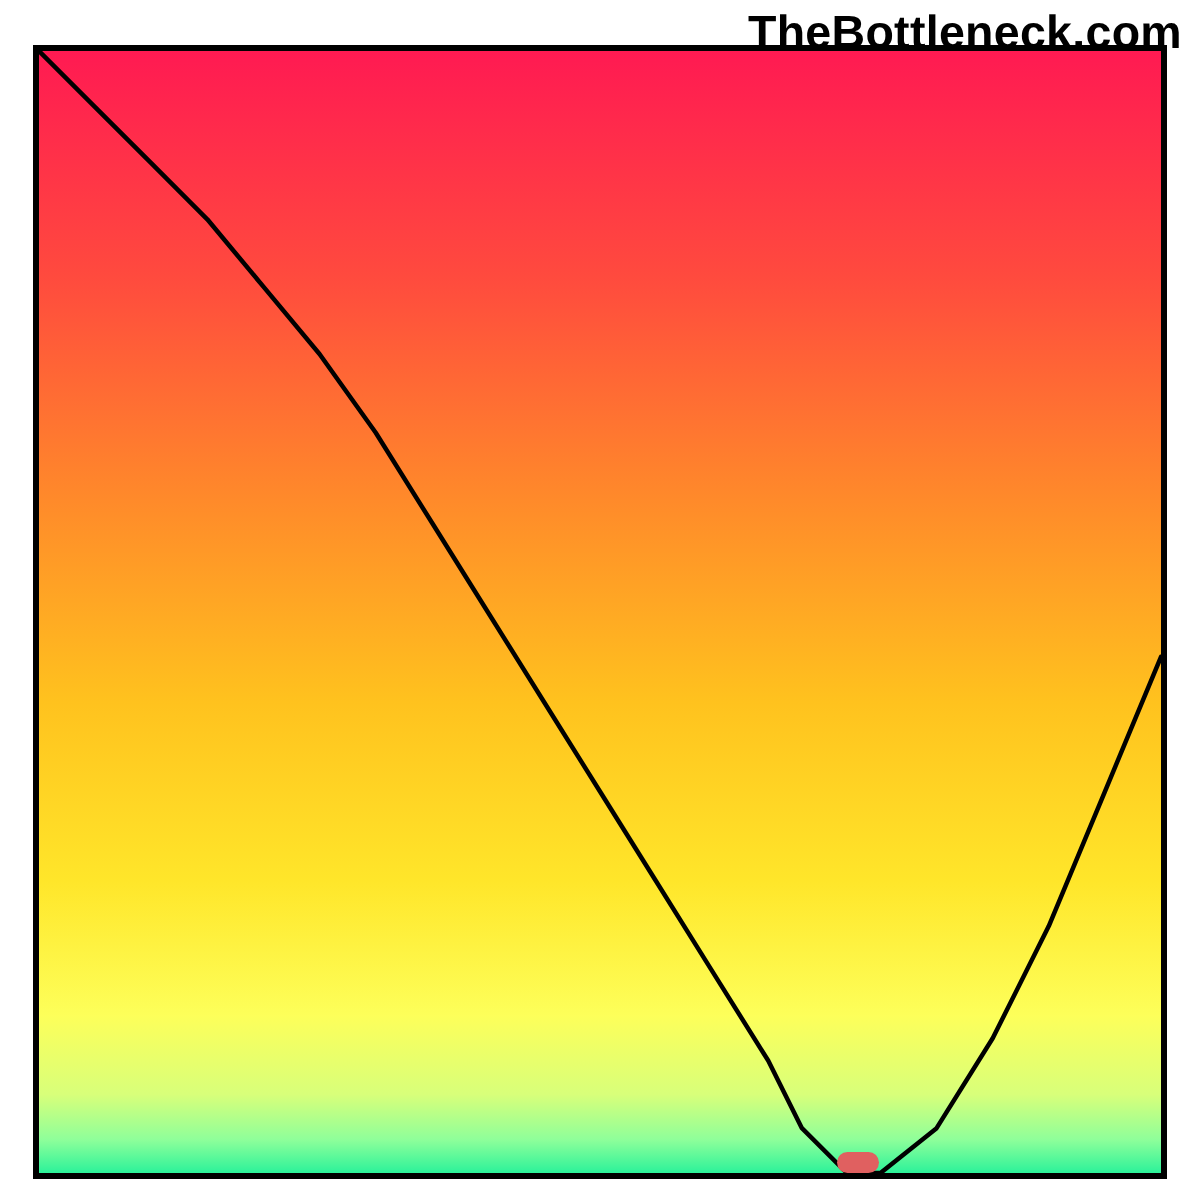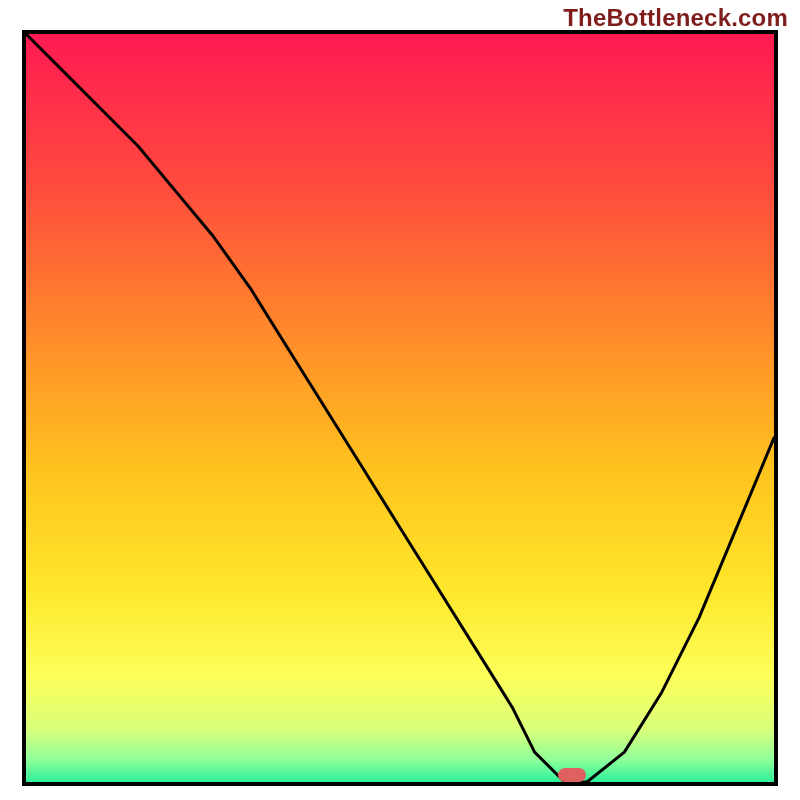--- a/index.html
+++ b/index.html
@@ -12,23 +12,23 @@
   }
   .stage {
     position: relative;
     width: 800px;
     height: 800px;
   }
   .watermark {
     position: absolute;
     top: 4px;
     right: 12px;
-    font-size: 24px;
+    font-size: 31px;
     font-weight: 600;
-    color: #7f1d1d;
+    color: #000000;
     letter-spacing: 0.2px;
     z-index: 5;
   }
   .plot-frame {
     position: absolute;
     left: 22px;
     top: 30px;
     width: 756px;
     height: 756px;
     border: 4px solid #000;

